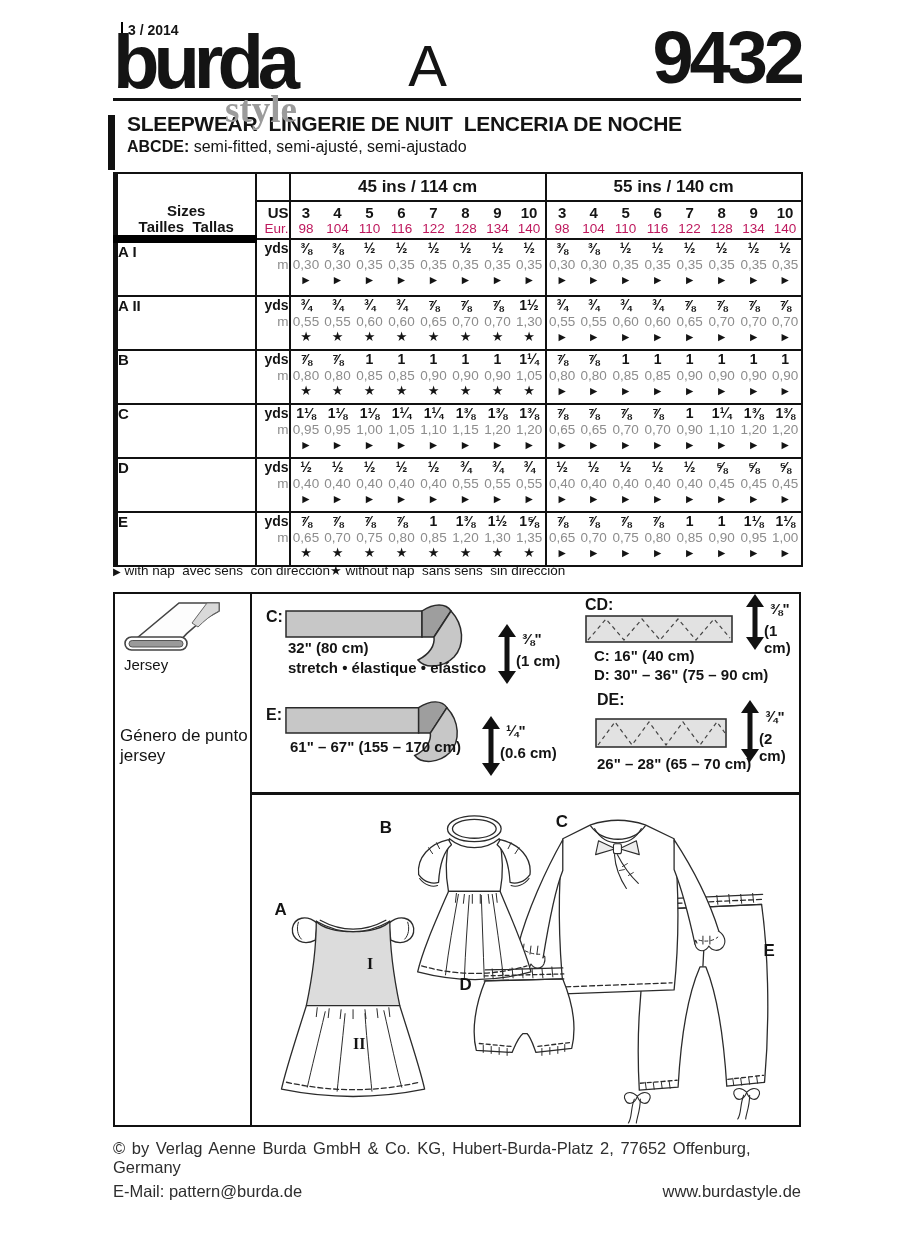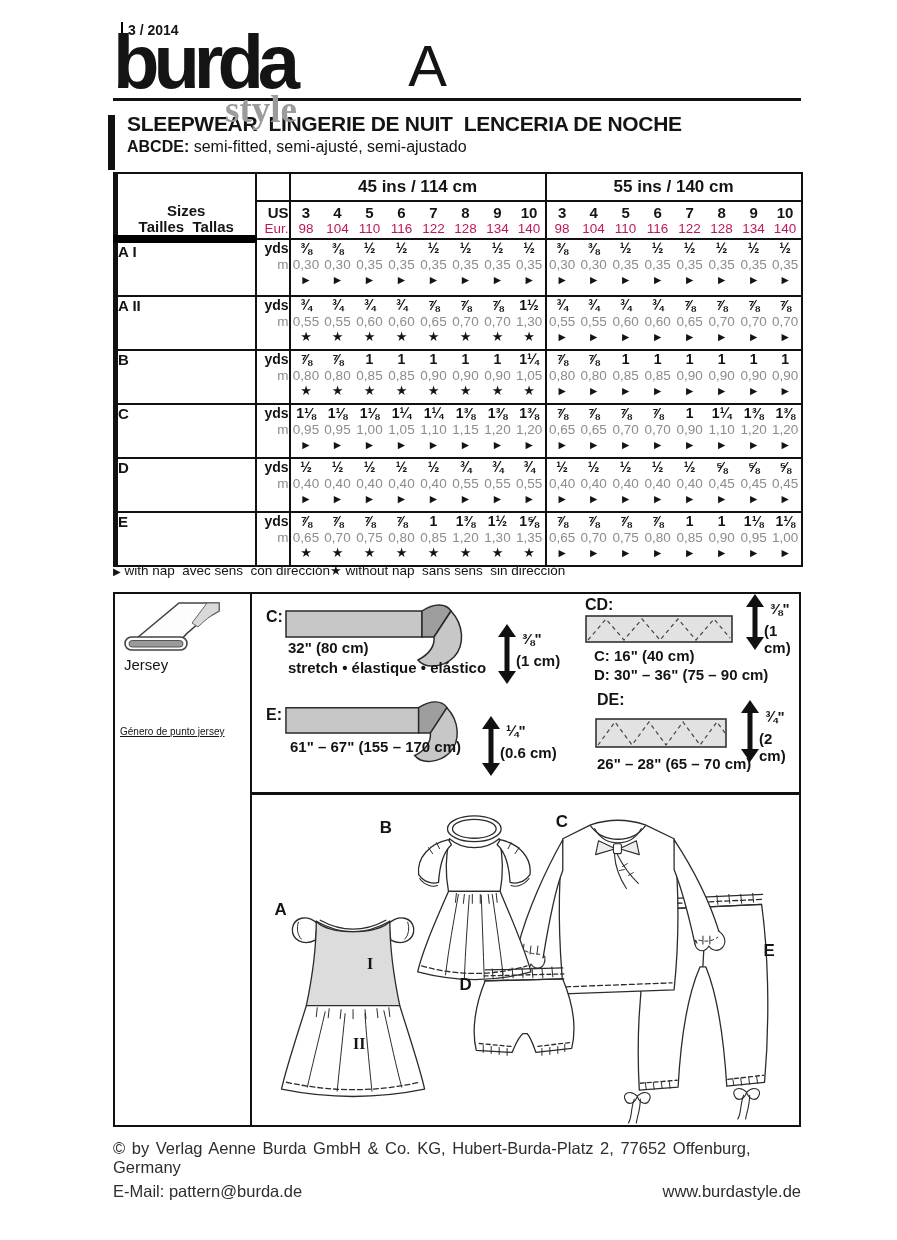--- a/index.html
+++ b/index.html
@@ -38,21 +38,21 @@
   .m{color:#8c8c8c;font-size:13.5px;line-height:16px;}
   .sym{font-size:9.5px;line-height:14px;}
   .sym.star{font-size:13px;}
   
   #legend{position:absolute;top:563px;left:113px;width:688px;display:flex;justify-content:flex-start;font-size:13.5px;white-space:pre;}
   #legend .tri{font-size:10px;} #legend .st{font-size:13px;}
   
   #midbox{position:absolute;top:592px;left:113px;width:688px;height:535px;border:2.3px solid #111;box-sizing:border-box;}
   #leftpanel{position:absolute;left:0;top:0;bottom:0;width:135px;border-right:2.3px solid #111;}
   .fabname{position:absolute;left:9px;top:62px;font-size:15px;}
-  .fabname2{position:absolute;left:5px;top:132px;font-size:10px;text-decoration:underline;}
+  .fabname2{position:absolute;left:5px;top:132px;font-size:17px;}
   #notions{position:absolute;left:137px;top:0;width:546px;height:198px;}
   #middiv{position:absolute;left:137px;right:0;top:198px;height:3px;background:#111;}
   #garments{position:absolute;left:137px;top:201px;right:0;bottom:0;}
   .nlab{position:absolute;font-size:16px;font-weight:bold;}
   .ntext{position:absolute;font-size:15px;font-weight:bold;line-height:19px;white-space:pre;}
   .wtext{position:absolute;font-size:15px;font-weight:bold;}
   
   #foot1{position:absolute;top:1139px;left:113px;width:688px;font-size:16.5px;color:#2e2e2e;word-spacing:2px;}
   #foot2{position:absolute;top:1162px;left:113px;width:688px;display:flex;justify-content:space-between;font-size:16.5px;color:#2e2e2e;margin-top:20px;}
   
@@ -61,20 +61,21 @@
 </style>
 </head>
 <body>
 
 <div id="hdr">
   <div class="issue">3 / 2014</div>
   <div class="burda">burda</div>
   <div class="hrule"></div>
   <div class="bstyle">style</div>
   <div class="viewletter">A</div>
+  <div class="patno">9432</div>
 </div>
 
 <div id="titleblock">
   <div class="tbar"></div>
   <h1 class="ttl">SLEEPWEAR  LINGERIE DE NUIT  LENCERIA DE NOCHE</h1>
   <div class="tsub"><span class="b">ABCDE:</span><span> semi-fitted, semi-ajusté, semi-ajustado</span></div>
 </div>
 
 <table id="tbl">
   <colgroup>

